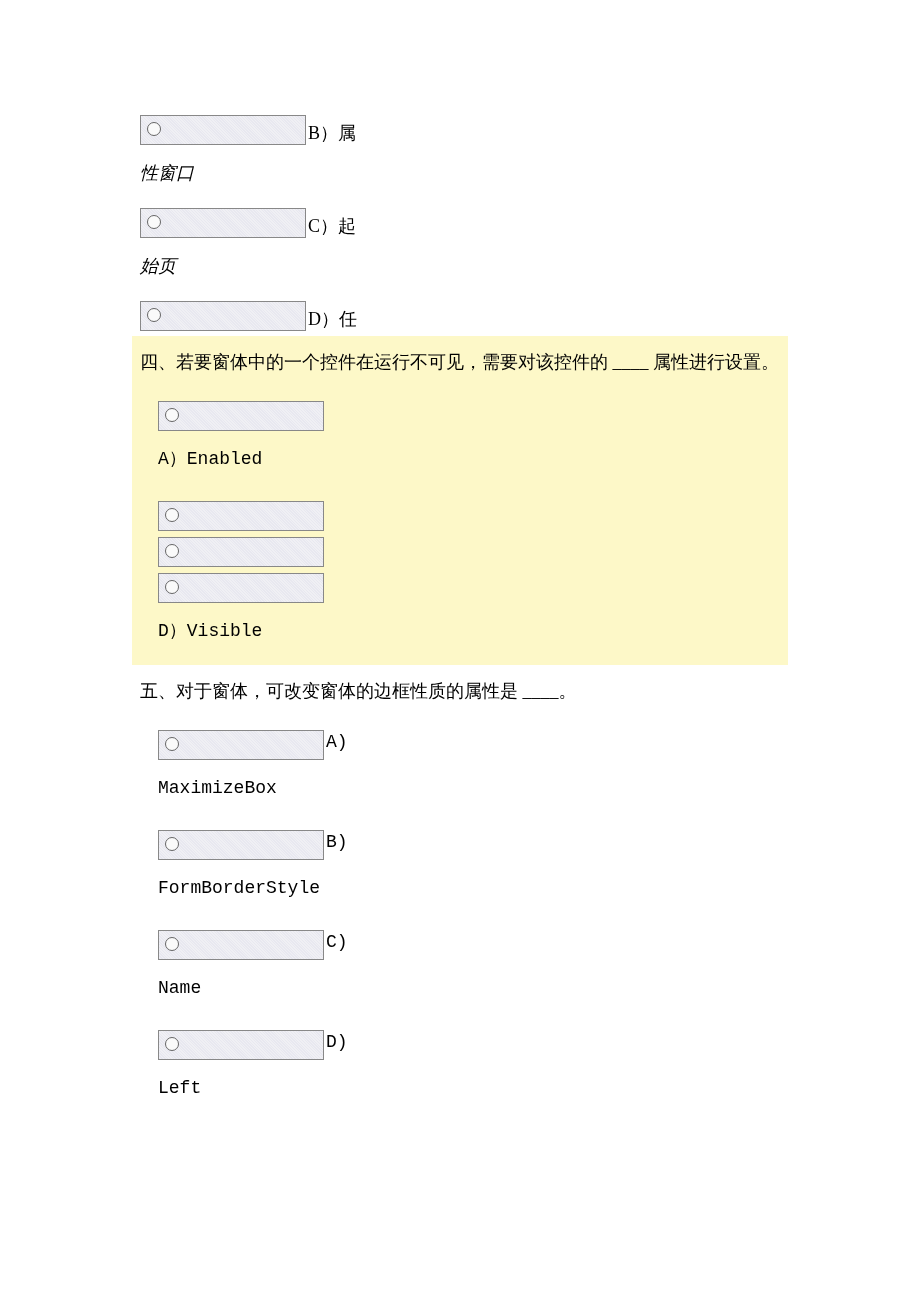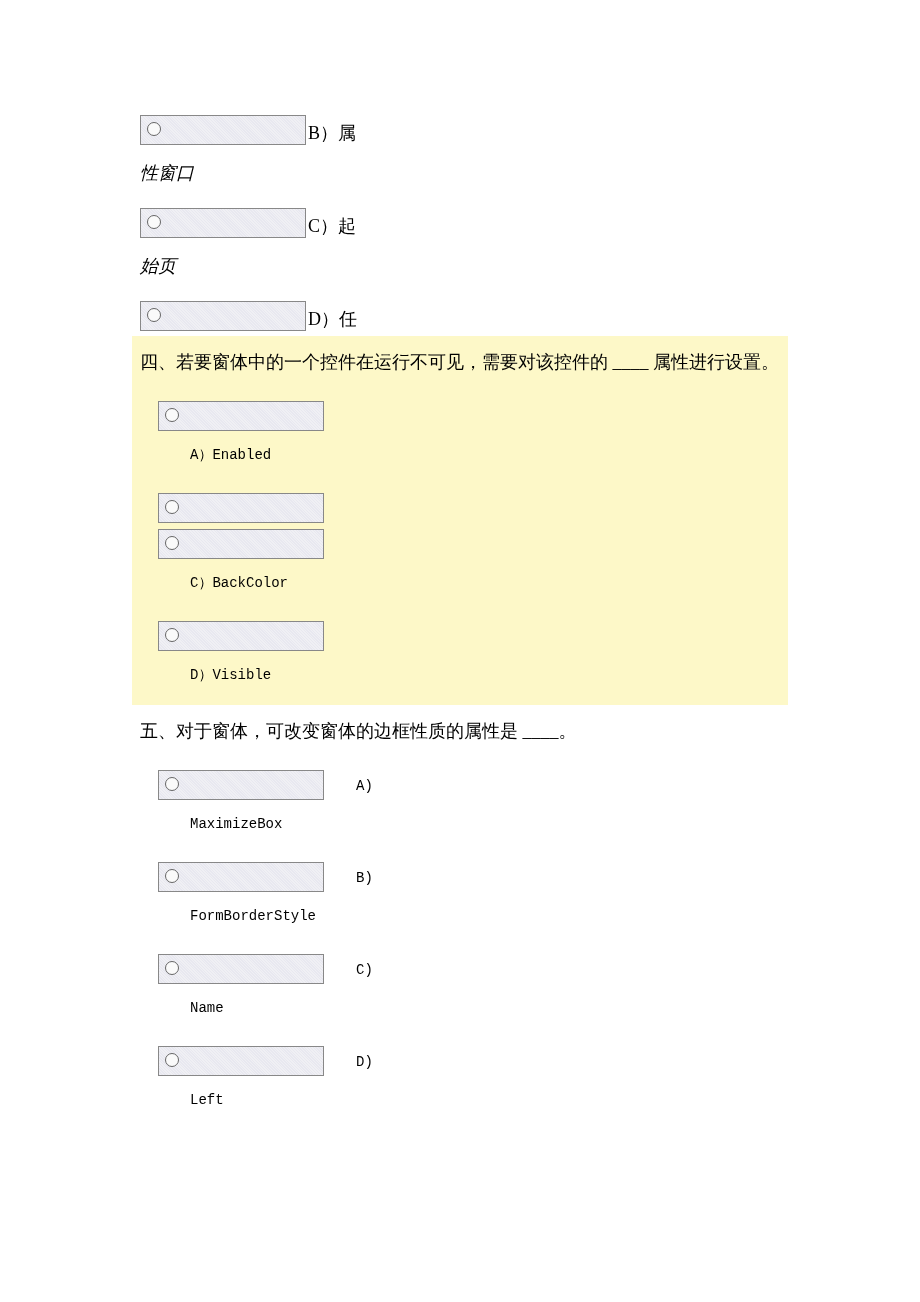--- a/index.html
+++ b/index.html
@@ -67,22 +67,21 @@
     padding-right: 8px;
   }
   .question-stem {
     margin-bottom: 15px;
   }
   .sub-options {
     margin-left: 18px;
   }
   .mono {
     font-family: "Courier New", monospace;
-    font-size: 14px;
-    margin-left: 32px;
+    font-size: 18px;
   }
   .opt-below {
     margin-top: 10px;
     margin-bottom: 18px;
   }
 </style>
 </head>
 <body>
 
 <div class="page">
@@ -107,21 +106,20 @@
       <div class="sub-options">
         <div>
           <div><span class="radio-box"><span class="radio-dot"></span></span></div>
           <div class="opt-below mono">A）Enabled</div>
         </div>
         <div>
           <div><span class="radio-box"><span class="radio-dot"></span></span></div>
         </div>
         <div>
           <div><span class="radio-box"><span class="radio-dot"></span></span></div>
-          <div class="opt-below mono">C）BackColor</div>
         </div>
         <div>
           <div><span class="radio-box"><span class="radio-dot"></span></span></div>
           <div class="opt-below mono" style="margin-bottom:6px">D）Visible</div>
         </div>
       </div>
     </div>
 
     <div class="question-block">
       <div class="question-stem">五、对于窗体，可改变窗体的边框性质的属性是 ____。</div>

